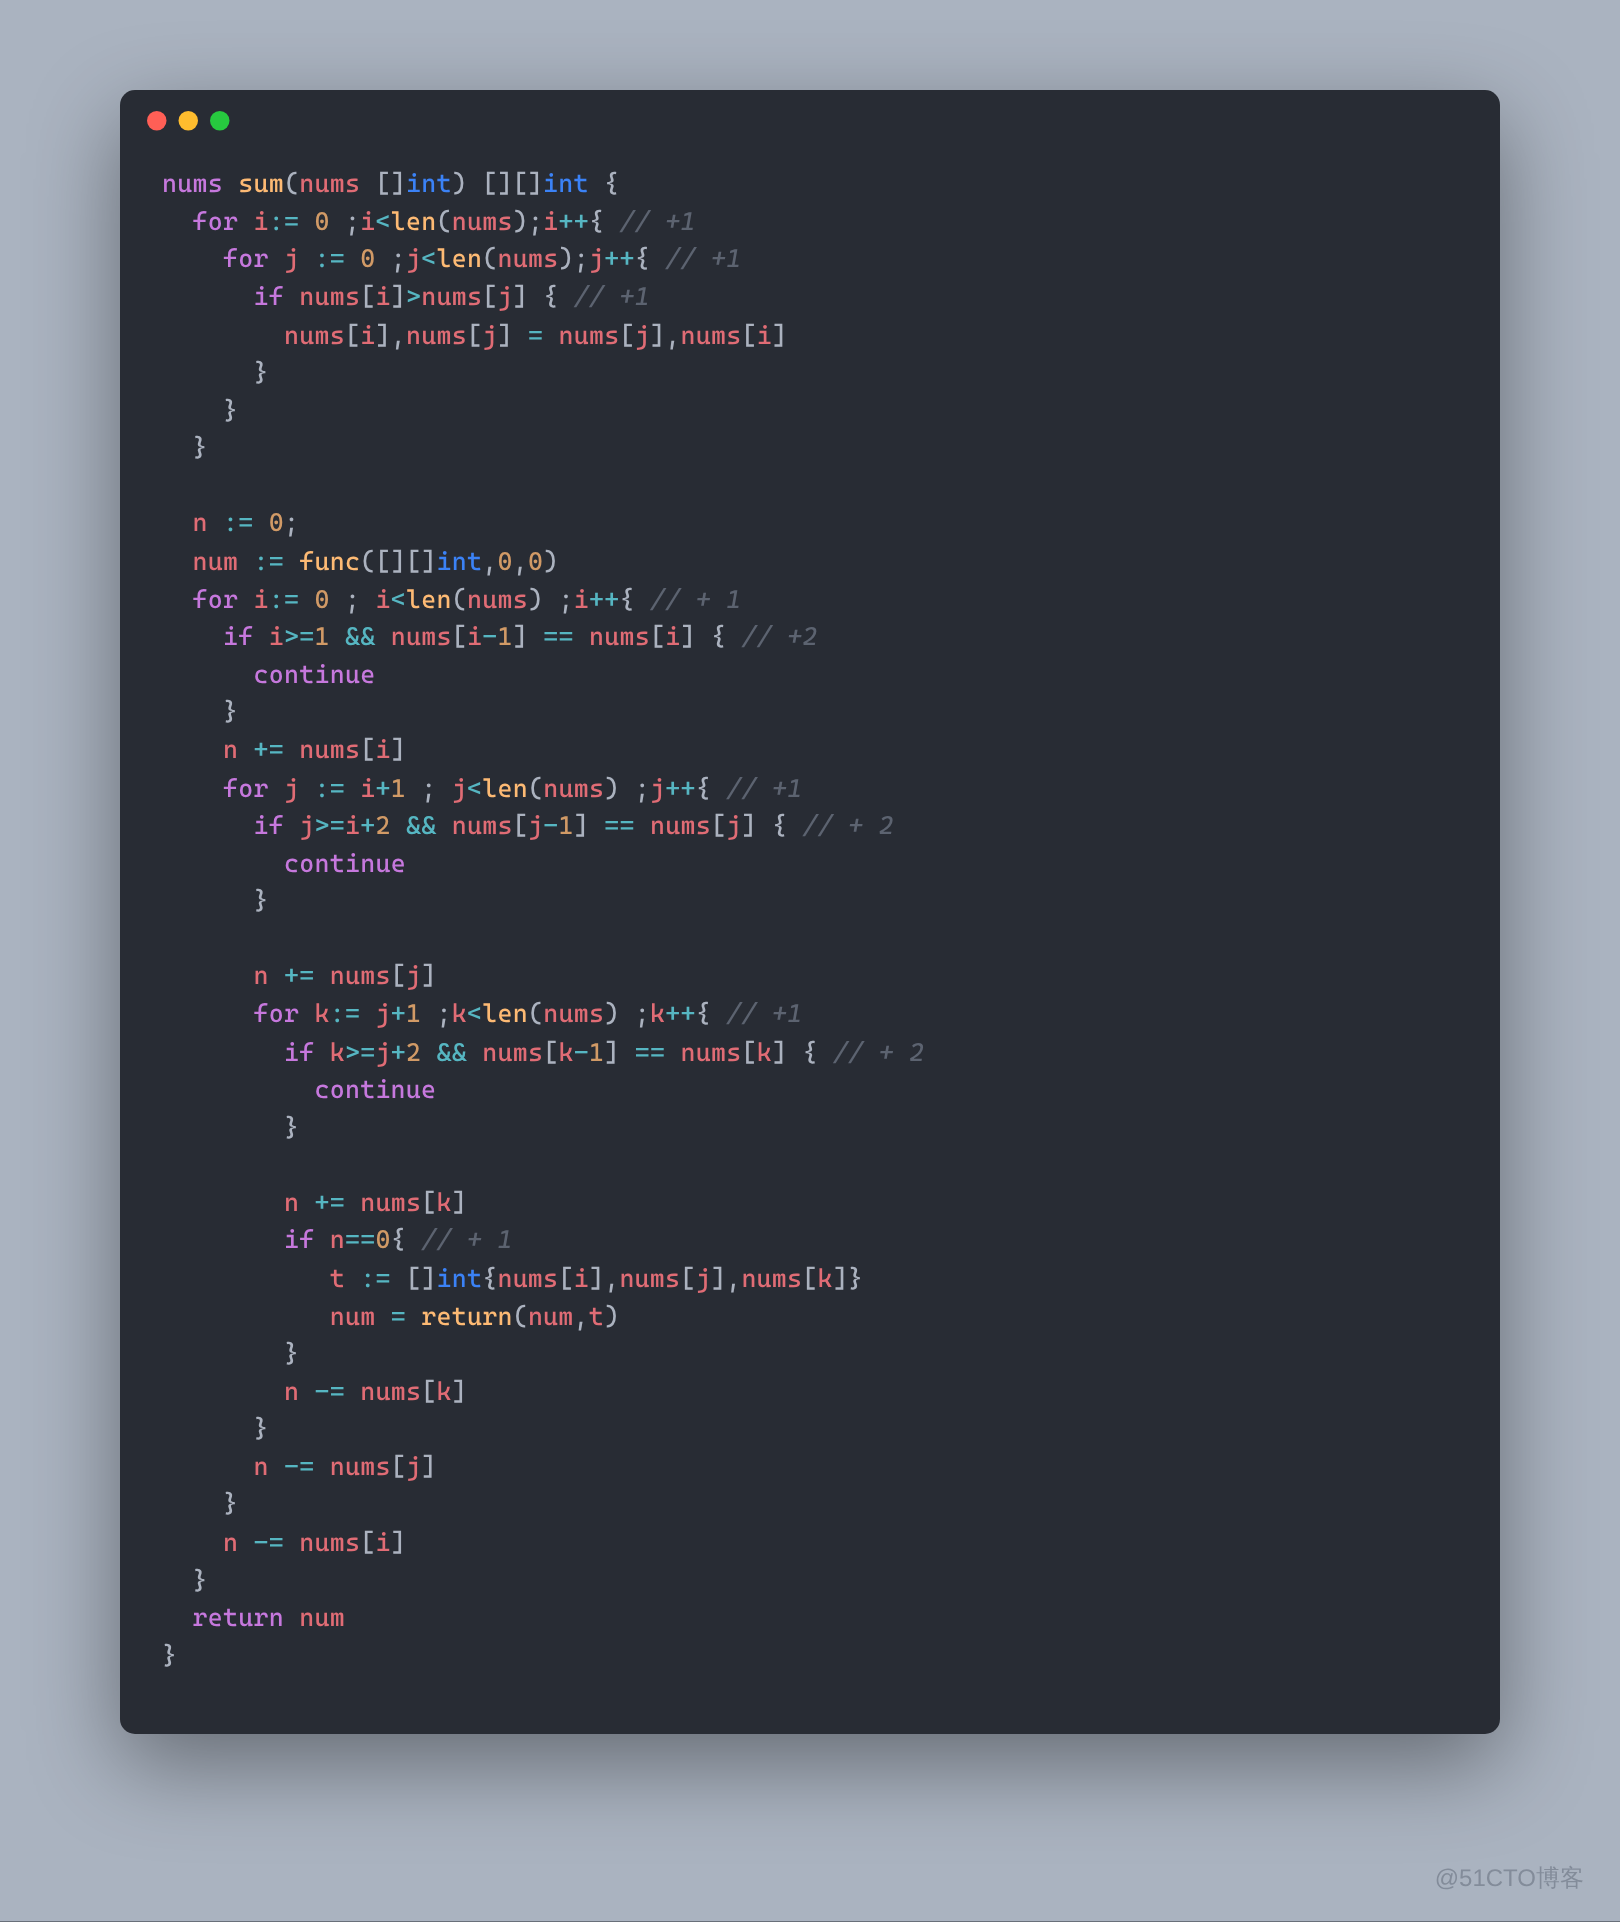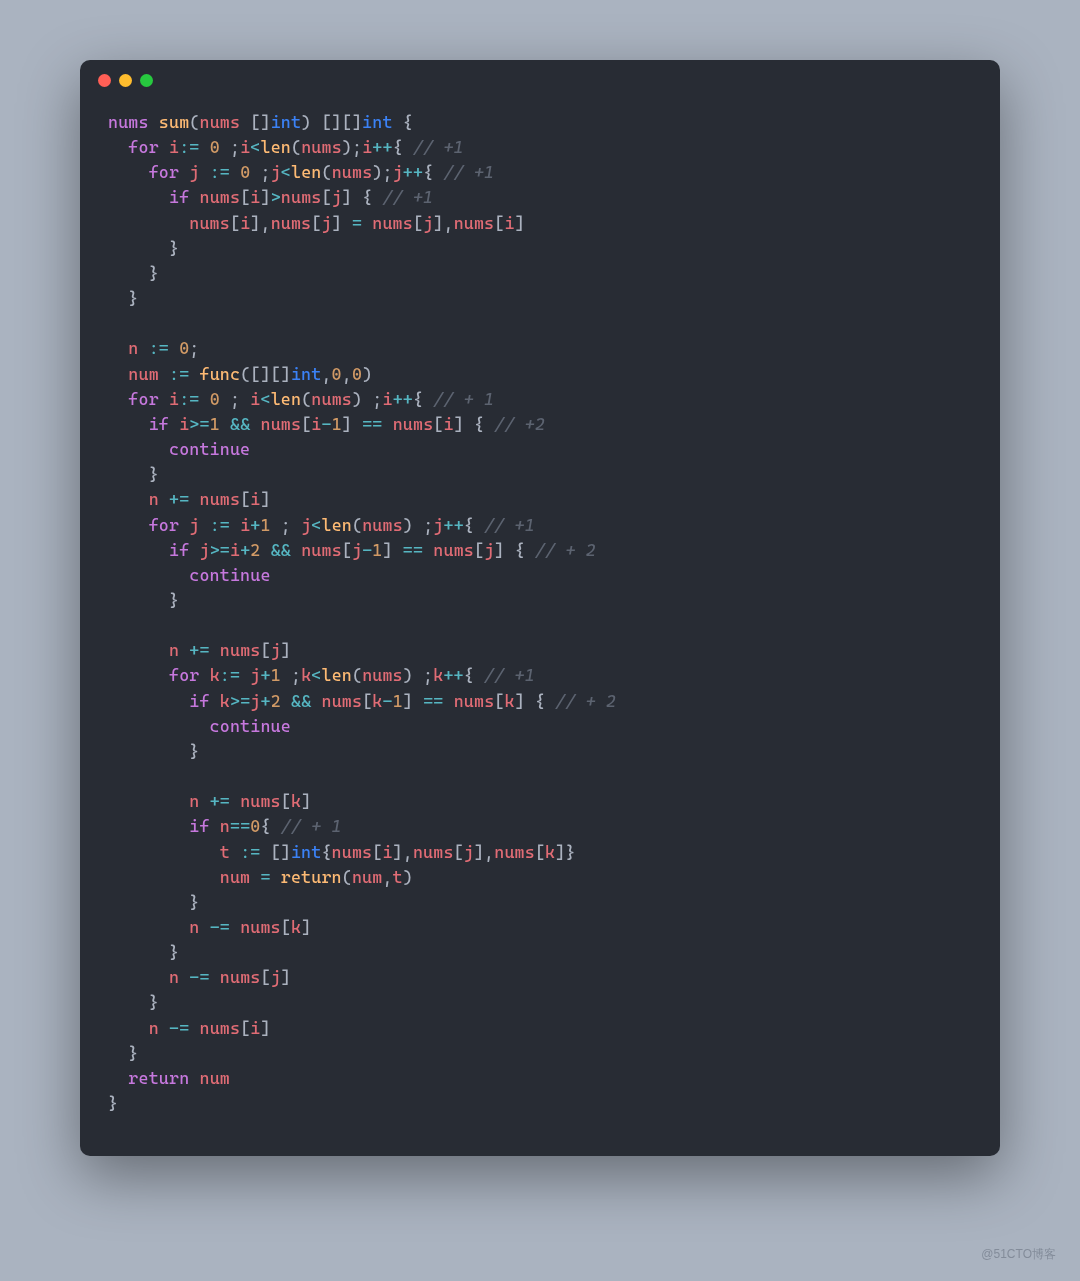--- a/index.html
+++ b/index.html
@@ -51,21 +51,21 @@
     .num { color: #d19a66; }
     .op { color: #56b6c2; }
     .pn { color: #abb2bf; }
     .cm { color: #5c6370; font-style: italic; }
     .watermark {
       position: absolute;
       bottom: 18px;
       right: 24px;
       color: #7f8896;
       font-family: -apple-system, sans-serif;
-      font-size: 12px;
+      font-size: 16px;
       opacity: 0.9;
     }
   </style>
 </head>
 <body>
 
 <div class="window">
   <div class="titlebar">
     <div class="dot red"></div>
     <div class="dot yellow"></div>

